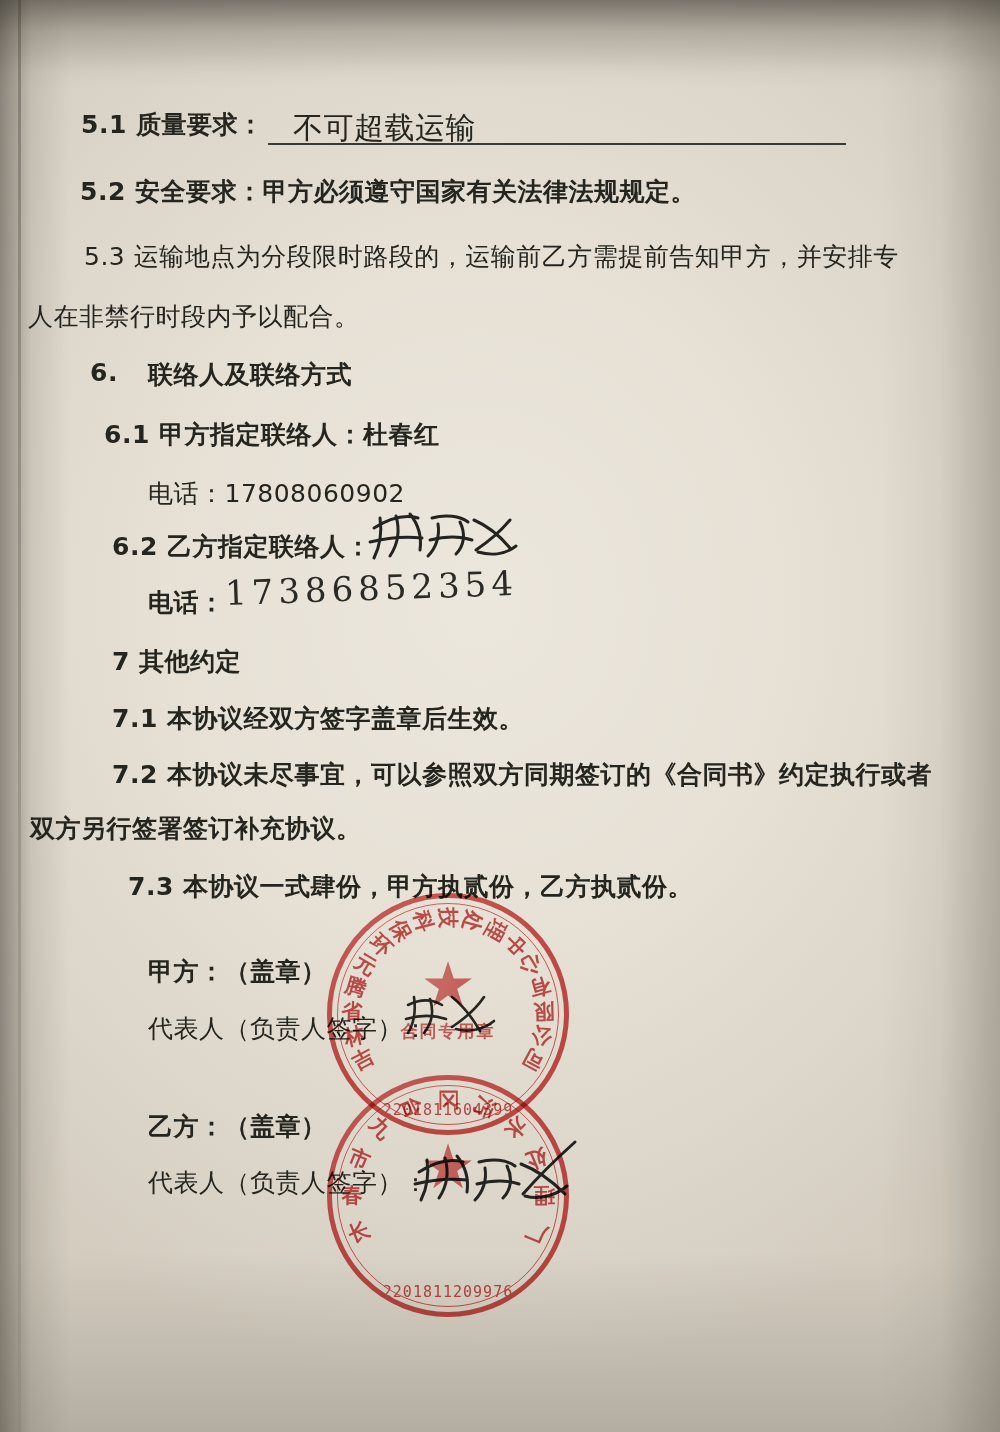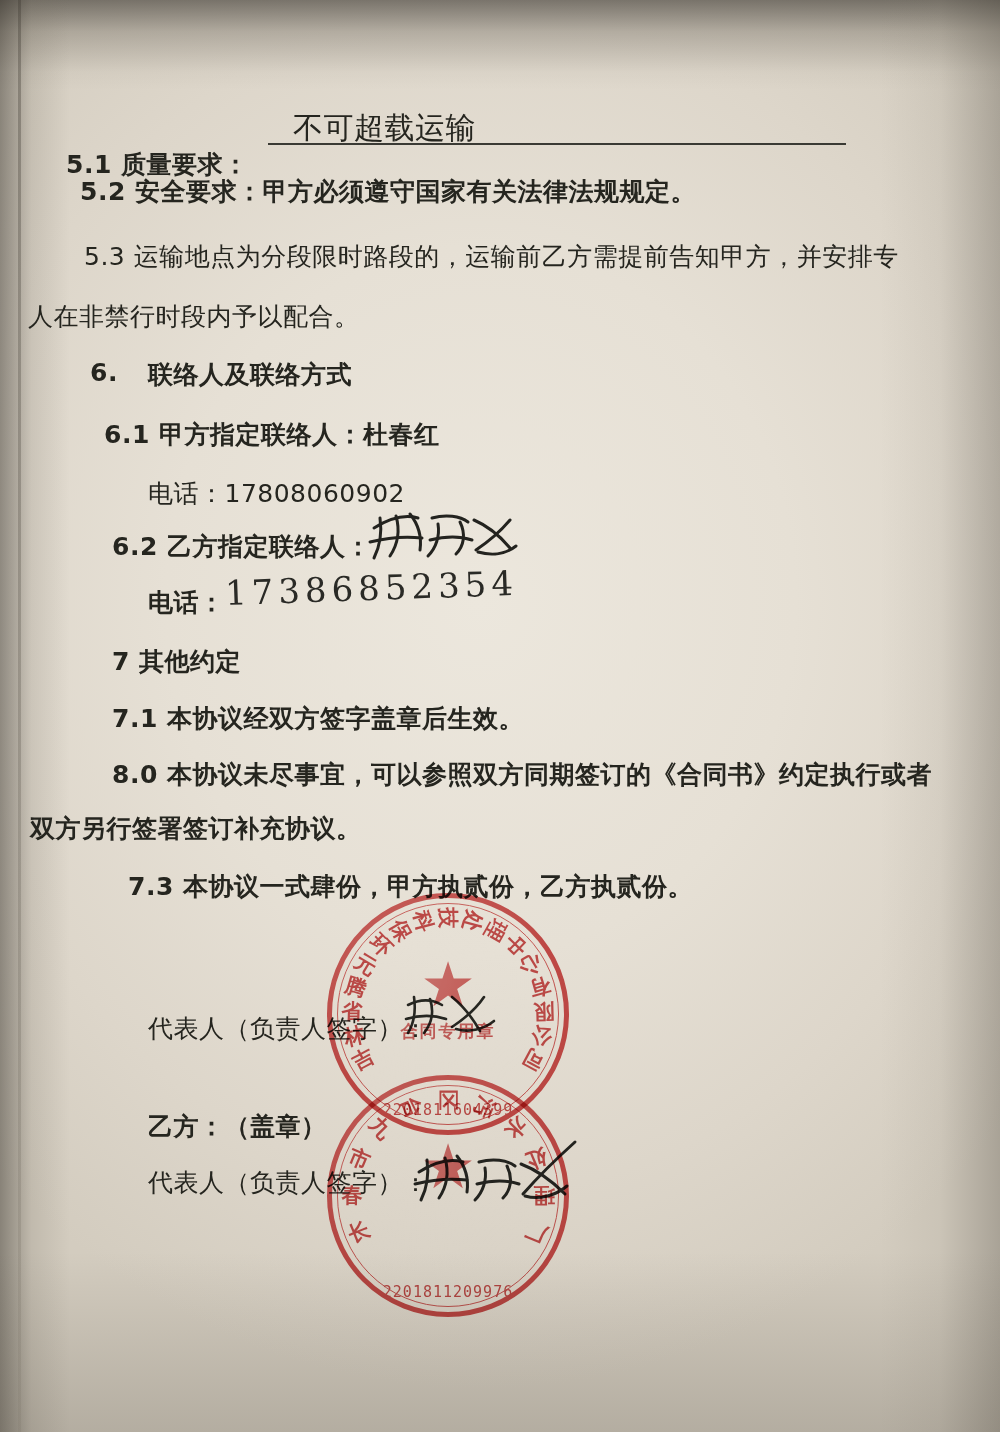--- a/index.html
+++ b/index.html
@@ -155,21 +155,21 @@
 <div class="page">
   <div class="paper"></div>
   <div class="shadow-top"></div>
   <div class="shadow-left"></div>
   <div class="shadow-right"></div>
   <div class="shadow-bottom"></div>
   <div class="fold-line"></div>
 
   <div class="doc-body">
 
-    <div class="line bold" style="left:66px; top:108px;margin-top:40px;">5.1 质量要求：</div>
+    <div class="line bold" style="left:81px; top:108px;">5.1 质量要求：</div>
     <div class="line" style="left:293px; top:108px; font-size:30px;">不可超载运输</div>
     <div class="blank-rule" style="left:268px; top:143px; width:578px;"></div>
 
     <div class="line bold" style="left:80px; top:175px;"><span>5.2 安全要求：</span><span>甲方必须遵守国家有关法律法规规定。</span></div>
 
     <div class="line" style="left:84px; top:240px;">5.3 运输地点为分段限时路段的，运输前乙方需提前告知甲方，并安排专</div>
     <div class="line" style="left:28px; top:300px;">人在非禁行时段内予以配合。</div>
 
     <div class="line bold" style="left:90px; top:358px;">6.</div>
     <div class="line bold" style="left:148px; top:358px;">联络人及联络方式</div>
@@ -195,25 +195,26 @@
         <path d="M118 52 C132 56, 146 54, 156 46"></path>
       </g>
     </svg>
 
     <div class="line" style="left:148px; top:586px;font-weight:bold;">电话：</div>
     <div class="handwrite" style="left:225px; top:568px; font-size:34px; letter-spacing:5px; transform:rotate(-2deg);">17386852354</div>
 
     <div class="line bold" style="left:112px; top:645px;">7 其他约定</div>
     <div class="line bold" style="left:112px; top:702px;">7.1 本协议经双方签字盖章后生效。</div>
 
-    <div class="line bold" style="left:112px; top:758px;">8.0 本协议未尽事宜，可以参照双方同期签订的《合同书》约定执行或者</div>
+    <div class="line bold" style="left:112px; top:758px;">7.2 本协议未尽事宜，可以参照双方同期签订的《合同书》约定执行或者</div>
     <div class="line bold" style="left:30px; top:812px;">双方另行签署签订补充协议。</div>
 
     <div class="line bold" style="left:128px; top:870px;">7.3 本协议一式肆份，甲方执贰份，乙方执贰份。</div>
 
+    <div class="line bold" style="left:148px; top:955px;">甲方：（盖章）</div>
     <div class="line" style="left:148px; top:1012px;">代表人（负责人签字）：</div>
 
     <div class="line bold" style="left:148px; top:1110px;">乙方：（盖章）</div>
     <div class="line" style="left:148px; top:1166px;">代表人（负责人签字）：</div>
 
     <svg class="sig-svg" style="left:400px; top:985px;" width="110" height="60" viewBox="0 0 110 60">
       <g fill="none" stroke="#262621" stroke-width="2.6" stroke-linecap="round" stroke-linejoin="round">
         <path d="M8 20 C20 14, 32 14, 42 20"></path>
         <path d="M14 12 C16 26, 14 38, 8 48"></path>
         <path d="M30 14 C34 26, 32 38, 24 48"></path>

